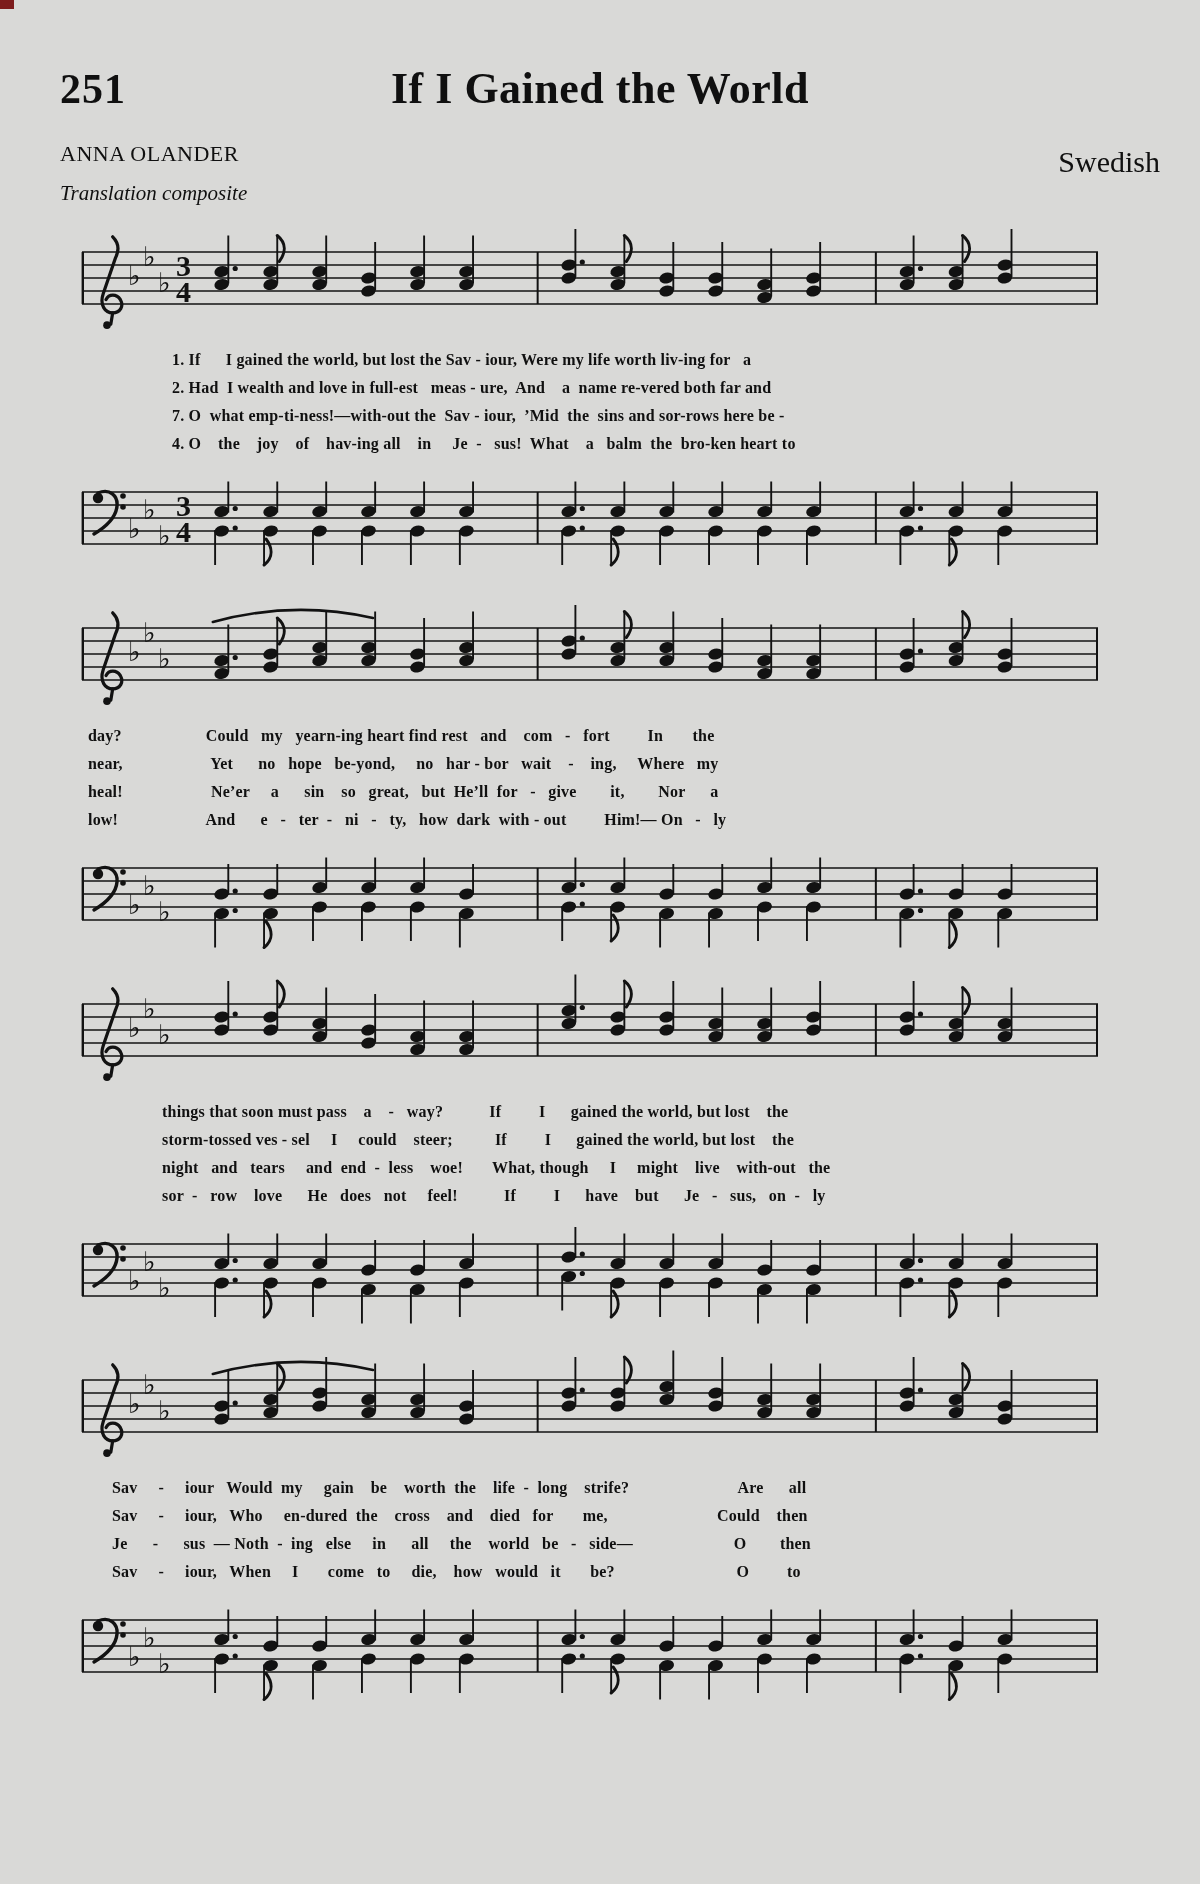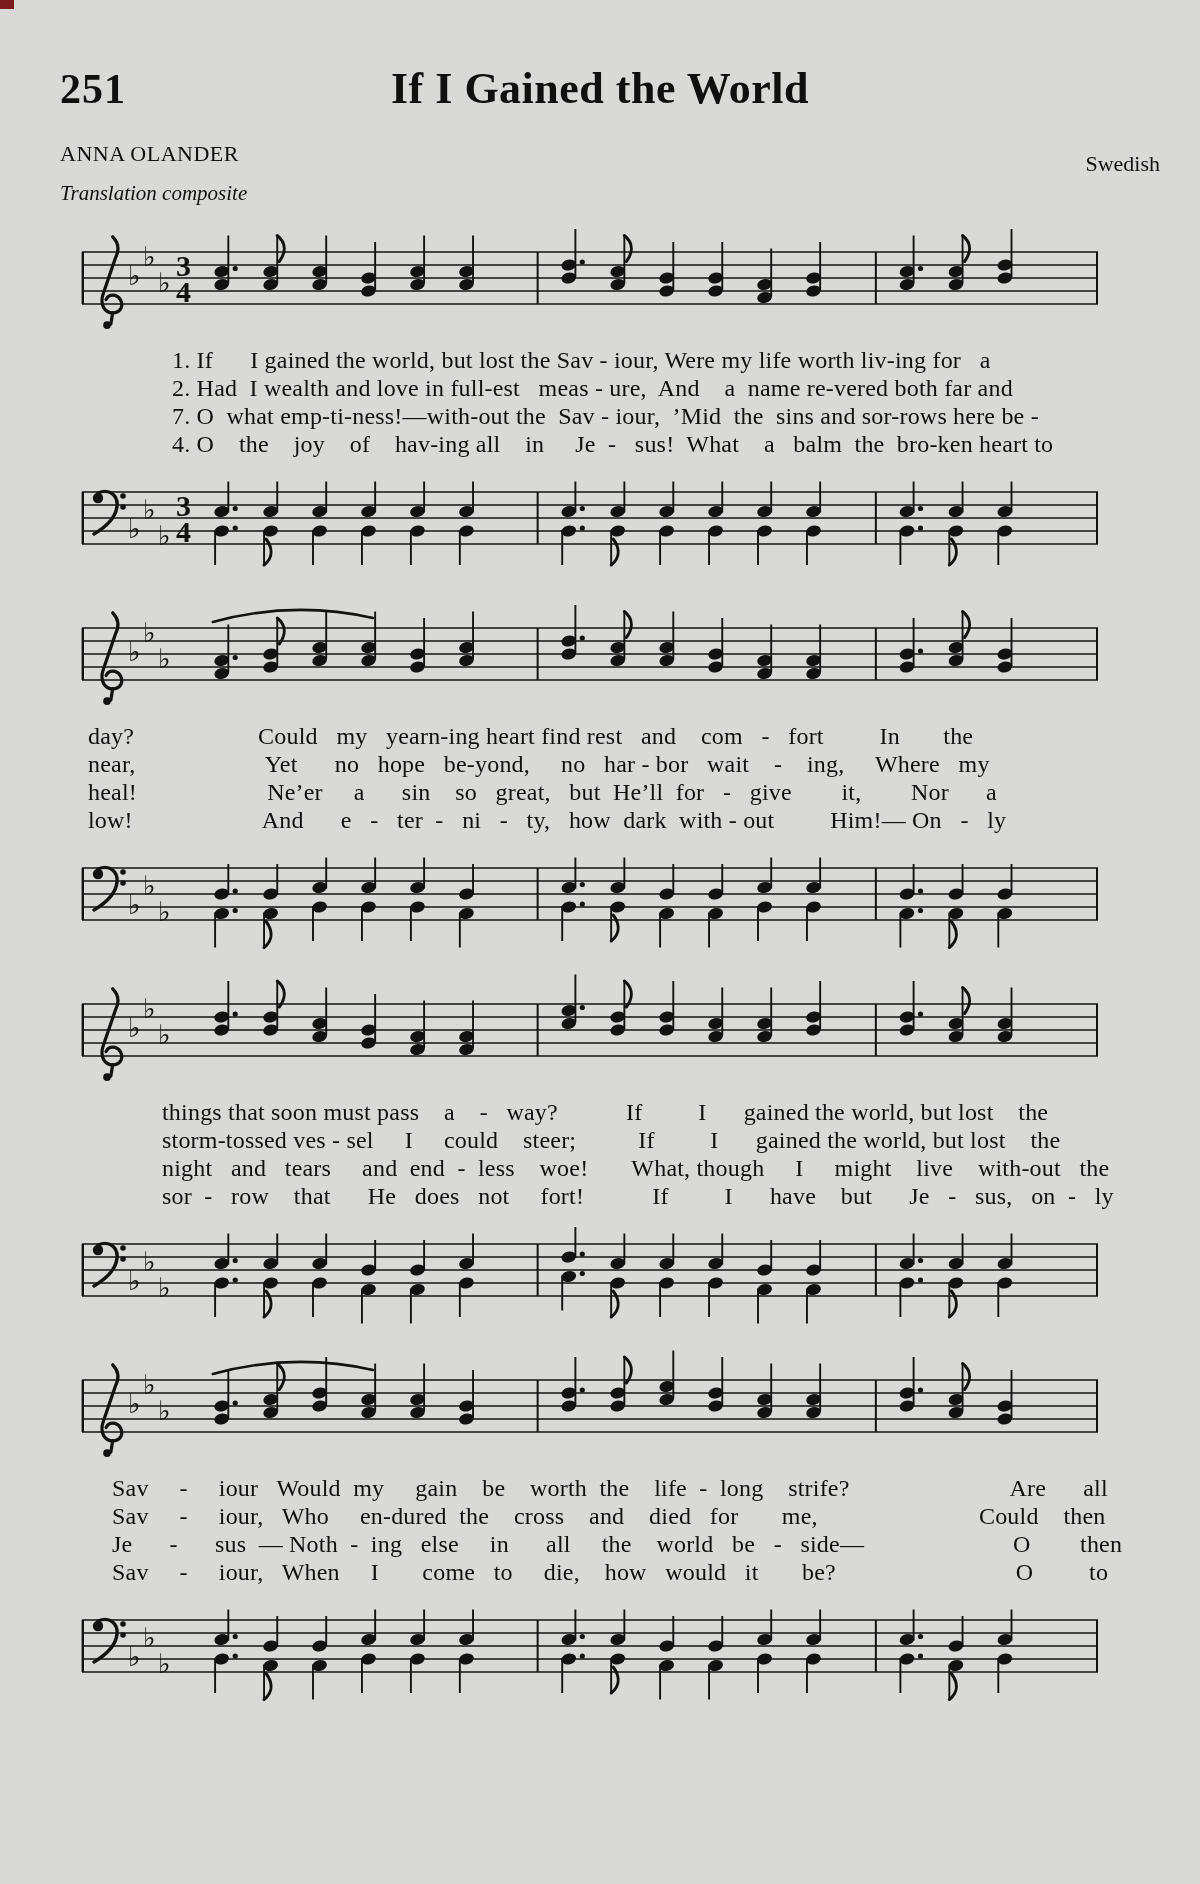--- a/index.html
+++ b/index.html
@@ -20,31 +20,31 @@
   .hymn-number{
     font-size:42px;font-weight:700;letter-spacing:1px;width:150px;flex:0 0 150px;
   }
   .hymn-title{
     font-size:44px;font-weight:700;margin:13px;flex:1 1 auto;text-align:center;
     padding-right:170px;letter-spacing:0.5px;
   }
   .byline-row{display:flex;justify-content:space-between;align-items:flex-start;margin-top:14px;gap:16px;}
   .author{font-size:22px;letter-spacing:0.5px;}
   .translation{font-size:21px;font-style:italic;margin-top:14px;}
-  .origin{font-size:22px;margin-top:10px;}
+  .origin{font-size:30px;margin-top:4px;}
   
   #score{margin-top:10px;}
   .system{margin-bottom:14px;}
   .staff{display:block;margin-left:20px;}
   .staff.treble{margin-top:14px;}
   .staff.bass{margin-top:0px;margin-bottom:10px;}
   .lyrics{margin:4px 0 2px 0;}
   .lyric-line{
-    font-size:24px;line-height:28px;white-space:pre;
-    font-weight:400;letter-spacing:0.2px;
+    font-size:16px;line-height:28px;white-space:pre;
+    font-weight:700;letter-spacing:0.2px;
   }
 </style>
 </head>
 <body>
 
 <div class="page">
   <div class="corner-artifact"></div>
 
   <header>
     <div class="title-row">
@@ -468,21 +468,21 @@
           <line x1="882.55" y1="63.5" x2="882.55" y2="15.5" stroke="#121212" stroke-width="1.9"></line>
           <path d="M 882.55 15.5 C 892.55 23.5, 890.55 33.5, 884.55 41.5" stroke="#121212" stroke-width="3" fill="none" stroke-linecap="round"></path>
           <ellipse cx="924.9" cy="51.5" rx="7.4" ry="5.4" transform="rotate(-14 924.9 51.5)" fill="#121212"></ellipse>
           <ellipse cx="924.9" cy="64.5" rx="7.4" ry="5.4" transform="rotate(-14 924.9 64.5)" fill="#121212"></ellipse>
           <line x1="931.5" y1="63.5" x2="931.5" y2="15.5" stroke="#121212" stroke-width="1.9"></line>
         </svg>
         <div class="lyrics" style="padding-left: 102px;">
           <div class="lyric-line">things that soon must pass    a    -   way?           If         I      gained the world, but lost    the</div>
           <div class="lyric-line">storm-tossed ves - sel     I     could    steer;          If         I      gained the world, but lost    the</div>
           <div class="lyric-line">night   and   tears     and  end  -  less    woe!       What, though     I     might    live    with-out   the</div>
-          <div class="lyric-line">sor  -   row    that      He   does   not     fort!           If         I      have    but      Je   -   sus,   on  -   ly</div>
+          <div class="lyric-line">sor  -   row    love      He   does   not     feel!           If         I      have    but      Je   -   sus,   on  -   ly</div>
         </div>
         <svg class="staff bass" width="1020" height="122" viewBox="0 0 1020 122">
           <line x1="2" y1="32" x2="1018" y2="32" stroke="#121212" stroke-width="1.6"></line>
           <line x1="2" y1="45" x2="1018" y2="45" stroke="#121212" stroke-width="1.6"></line>
           <line x1="2" y1="58" x2="1018" y2="58" stroke="#121212" stroke-width="1.6"></line>
           <line x1="2" y1="71" x2="1018" y2="71" stroke="#121212" stroke-width="1.6"></line>
           <line x1="2" y1="84" x2="1018" y2="84" stroke="#121212" stroke-width="1.6"></line>
           <line x1="2.8" y1="32" x2="2.8" y2="84" stroke="#121212" stroke-width="2.4"></line>
           <line x1="457.65000000000003" y1="32" x2="457.65000000000003" y2="84" stroke="#121212" stroke-width="2"></line>
           <line x1="795.85" y1="32" x2="795.85" y2="84" stroke="#121212" stroke-width="2"></line>

